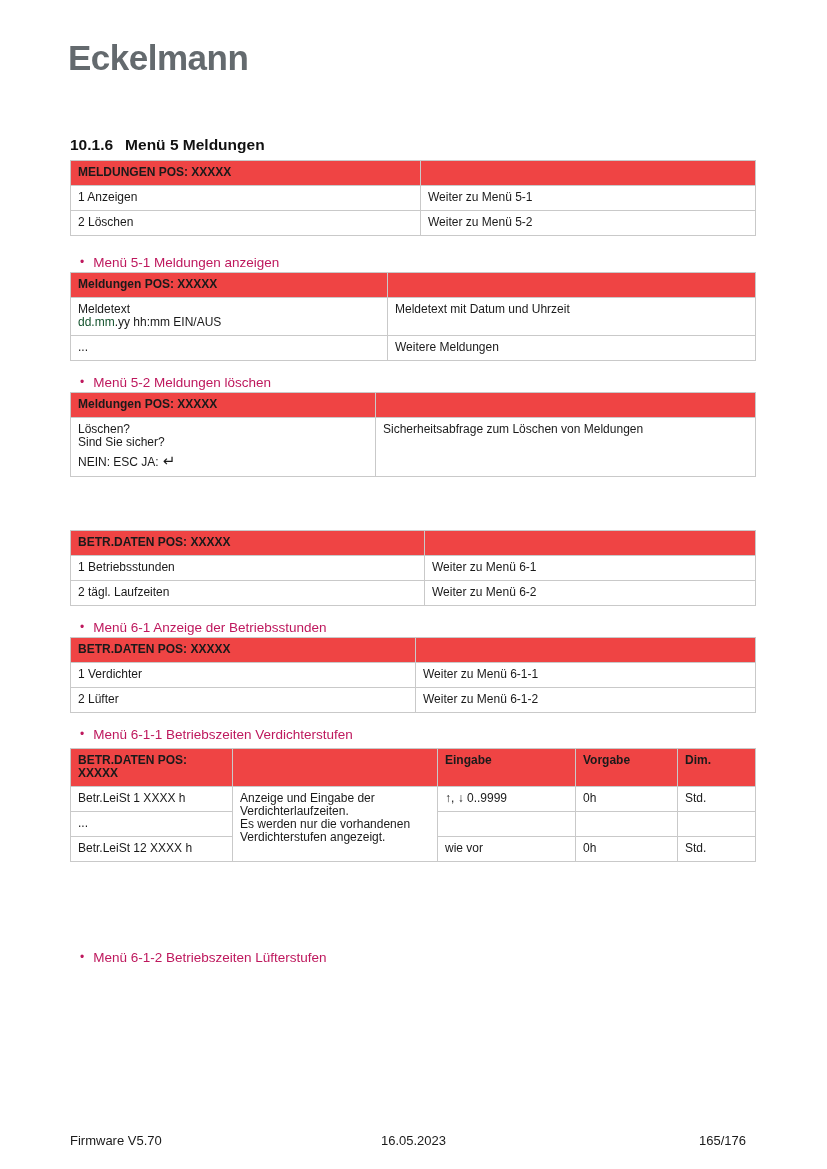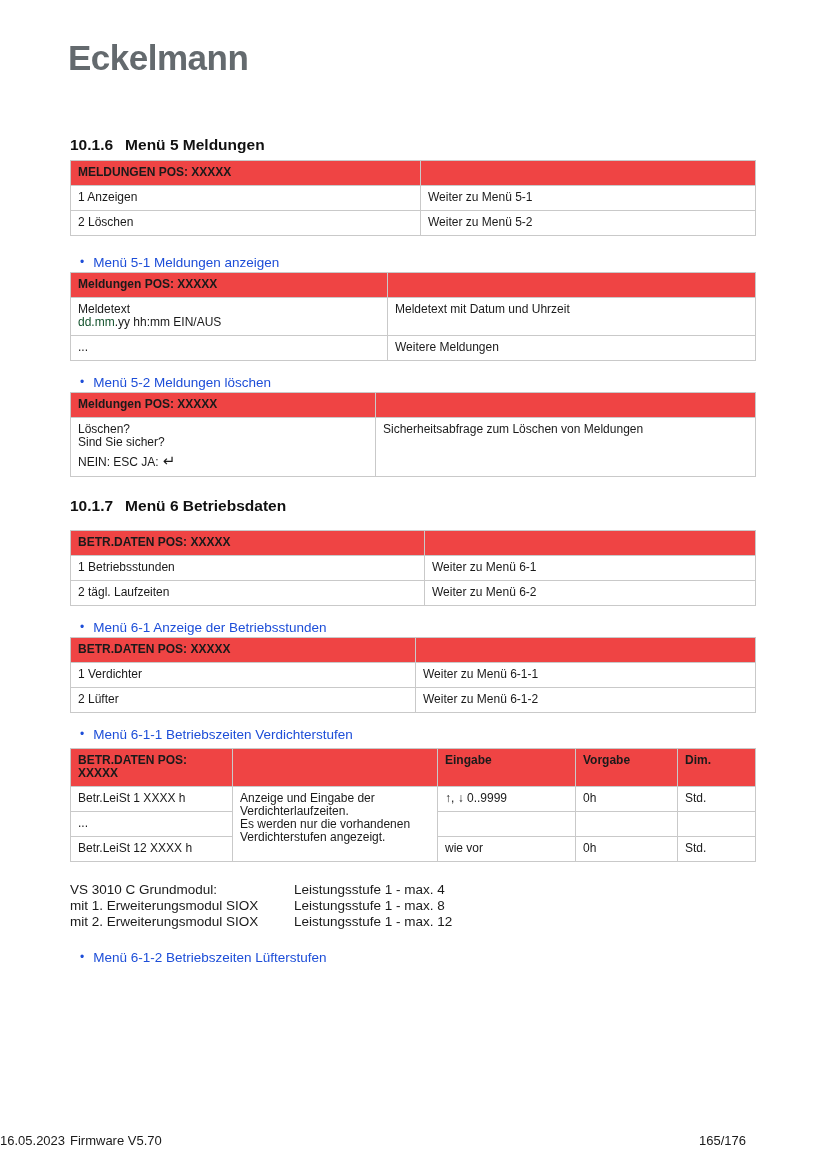--- a/index.html
+++ b/index.html
@@ -11,21 +11,21 @@
   .abs{position:absolute;}
 
   .logo{
     left:68px;top:40px;
     font-size:35px;font-weight:bold;color:#646a6e;letter-spacing:-0.5px;line-height:1;
   }
 
   .heading{left:70px;font-size:15.5px;font-weight:bold;color:#111;}
   .heading .num{margin-right:12px;}
 
-  .bullet-line{left:80px;font-size:13.5px;color:#1d4ed8;text-align:center;}
+  .bullet-line{left:80px;font-size:13.5px;color:#be185d;text-align:center;}
   .bullet-line .dot{display:inline-block;font-size:12px;margin-right:9px;vertical-align:1px;}
 
   table.doc{
     border-collapse:collapse;table-layout:fixed;width:686px;
     font-size:12px;
   }
   table.doc td,table.doc th{
     border:1px solid #c9c9c9;
     padding:5px 7px 6px 7px;
     line-height:13px;
@@ -38,21 +38,21 @@
   .preline{white-space:pre-line;}
   .enter-sym{font-family:"DejaVu Sans",sans-serif;font-size:15px;line-height:13px;margin-left:4px;}
   .nein-line{margin-top:5px;line-height:16px;}
 
   .module-info{
     left:70px;font-size:13.5px;line-height:16px;color:#1a1a1a;
     display:grid;grid-template-columns:224px auto;
   }
 
   .footer-left{left:70px;top:1133px;font-size:13px;}
-  .footer-center{left:0;top:1133px;width:827px;text-align:left;font-size:13px;}
+  .footer-center{left:0;top:1133px;width:827px;text-align:center;font-size:13px;}
   .footer-right{right:81px;top:1133px;font-size:13px;}
 </style>
 </head>
 <body>
 
 <div class="page">
 
   <div class="abs logo">Eckelmann</div>
 
   <div class="abs heading" style="top:136px;">
@@ -126,23 +126,20 @@
       <td>
         <div>Löschen?</div>
         <div>Sind Sie sicher?</div>
         <div class="nein-line"><span>NEIN: ESC JA:</span><span class="enter-sym">↵</span></div>
       </td>
       <td>Sicherheitsabfrage zum Löschen von Meldungen</td>
     </tr>
   </tbody>
     </table>
 
-  <div class="abs heading" style="top:497px;">
-    <span class="num">10.1.7</span><span>Menü 6 Betriebsdaten</span>
-  </div>
 
   <table class="doc abs" style="left:70px;top:530px;">
     <colgroup>
         <col style="width:354px">
         <col>
       </colgroup>
     <tbody>
         <tr>
       <th>BETR.DATEN POS: XXXXX</th>
       <th></th>
@@ -221,28 +218,20 @@
     </tr>
     <tr>
       <td>Betr.LeiSt 12 XXXX h</td>
       <td>wie vor</td>
       <td>0h</td>
       <td>Std.</td>
     </tr>
   </tbody>
     </table>
 
-  <div class="abs module-info" style="top:882px;">
-    <span>VS 3010 C Grundmodul:</span>
-    <span>Leistungsstufe 1 - max. 4</span>
-    <span>mit 1. Erweiterungsmodul SIOX</span>
-    <span>Leistungsstufe 1 - max. 8</span>
-    <span>mit 2. Erweiterungsmodul SIOX</span>
-    <span>Leistungsstufe 1 - max. 12</span>
-  </div>
 
   <div class="abs bullet-line" style="top:950px;">
     <span class="dot">•</span><span>Menü 6-1-2 Betriebszeiten Lüfterstufen</span>
   </div>
 
   <div class="abs footer-center">16.05.2023</div>
   <div class="abs footer-left">Firmware V5.70</div>
   <div class="abs footer-right">165/176</div>
 
 </div>

